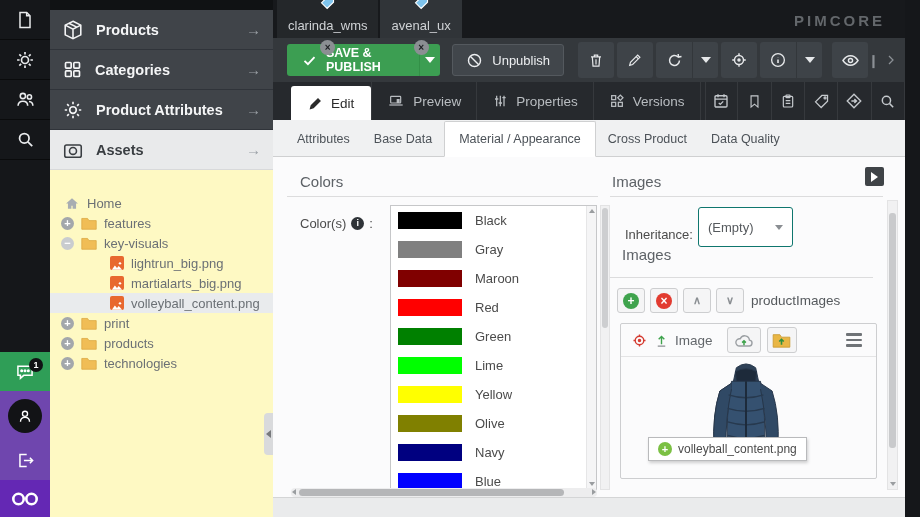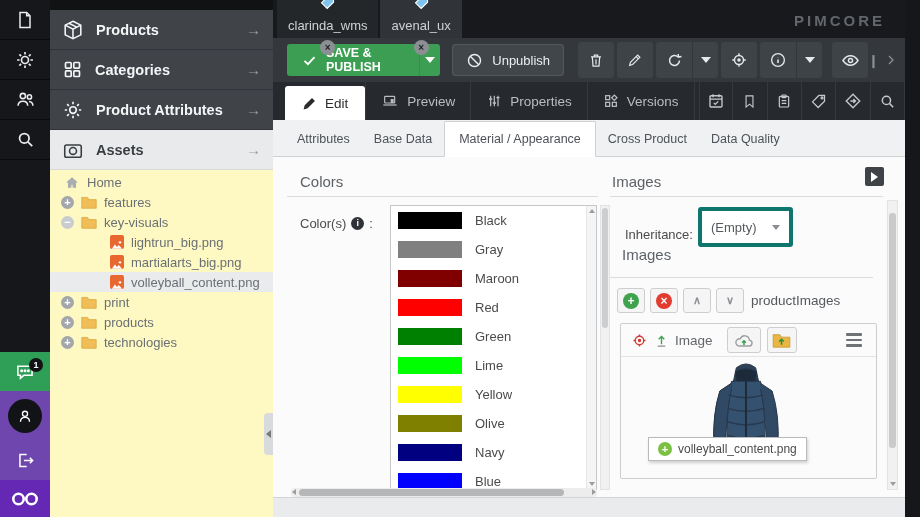--- a/index.html
+++ b/index.html
@@ -16,21 +16,21 @@
   .user-circle { width:34px; height:34px; border-radius:50%; background:#121316; display:flex; align-items:center; justify-content:center; color:#fff; }
   .rail-logout { height:39px; background:#6f46ae; display:flex; align-items:center; justify-content:center; color:#fff; }
   .rail-logo { height:37px; background:#6428b4; display:flex; align-items:center; justify-content:center; color:#fff; }
 
   
   .sidepanel { width:223px; display:flex; flex-direction:column; flex-shrink:0; background:#fef9c3; position:relative; }
   .sp-top { height:10px; background:#101214; }
   .nav-item { height:40px; background:#404449; border-bottom:1px solid #30343a; display:flex; align-items:center; gap:12px; padding:0 12px; color:#f4f5f6; font-size:14.5px; font-weight:bold; cursor:pointer; }
   .nav-item .arrow { margin-left:auto; color:#9aa0a5; font-weight:normal; font-size:15px; }
   .nav-item.assets { background:#e9eaeb; color:#3a3e42; border-bottom:1px solid #d8d9da; }
-  .tree { flex:1; padding-top:2px; font-size:13px; color:#6b7075; position:relative; }
+  .tree { flex:1; padding-top:23px; font-size:13px; color:#6b7075; position:relative; }
   .trow { height:20px; display:flex; align-items:center; gap:7px; cursor:pointer; }
   .trow.sel { background:#e9ebed; }
   .ind0 { padding-left:14px; } .ind1 { padding-left:11px; } .ind2 { padding-left:60px; }
   .exp { width:13px; height:13px; border-radius:50%; color:#fff; font-size:11px; line-height:12px; text-align:center; font-weight:bold; flex-shrink:0; }
   .exp.plus { background:#a3a7ab; } .exp.plus::before { content:"+"; }
   .exp.minus { background:#c9cccf; } .exp.minus::before { content:"−"; }
   .ffolder { width:16px; height:13px; flex-shrink:0; }
   .fimg { width:14px; height:14px; background:#e8682f; border-radius:2px; flex-shrink:0; display:flex; align-items:flex-end; justify-content:center; }
   .collapse-handle { position:absolute; right:0; top:243px; width:9px; height:42px; background:#d9dadc; border-radius:4px 0 0 4px; display:flex; align-items:center; justify-content:center; cursor:pointer; }
   .tri-left { width:0; height:0; border-top:4px solid transparent; border-bottom:4px solid transparent; border-right:5px solid #77797c; }
@@ -51,21 +51,21 @@
   .btn-green .bcaret { width:27px; border-left:1px solid #339047; display:flex; align-items:center; justify-content:center; }
   .btn-dark { height:32px; margin-left:12px; background:#41464b; border:1px solid #54595e; border-radius:3px; color:#eceef0; font-size:13px; display:flex; align-items:center; gap:9px; padding:0 13px; cursor:pointer; }
   .ibtn { width:36px; height:36px; background:#3e4348; border-radius:3px; display:flex; align-items:center; justify-content:center; color:#e6e8ea; cursor:pointer; flex-shrink:0; }
   .ibtn.half { width:26px; border-radius:0 3px 3px 0; border-left:1px solid #33373b; margin-left:0; }
   .ibtn.lead { border-radius:3px 0 0 3px; }
   .caret-down { width:0; height:0; border-left:5px solid transparent; border-right:5px solid transparent; border-top:6px solid currentColor; }
   .scroll-more { margin-left:auto; margin-right:8px; color:#8b9095; display:flex; align-items:center; gap:6px; font-size:13px; }
 
   .row2 { height:38px; background:#26292d; display:flex; align-items:stretch; }
   .etab { display:flex; align-items:center; gap:8px; padding:0 15px; color:#b9bdc1; font-size:13.5px; border-right:1px solid #36393d; cursor:pointer; }
-  .etab.active { background:#fff; color:#2b2b2b; margin-top:4px; margin-left:12px; border-radius:3px 3px 0 0; border-right:none; padding:0 17px; }
+  .etab.active { background:#fff; color:#2b2b2b; margin-top:4px; margin-left:18px; border-radius:3px 3px 0 0; border-right:none; padding:0 17px; }
   .etab.afteractive { border-left:1px solid #36393d; }
   .icell { width:43px; display:flex; align-items:center; justify-content:center; border-right:1px solid #36393d; color:#c5c9cd; cursor:pointer; }
 
   .subtabs { height:37px; background:#f0f1f2; border-bottom:1px solid #cfd0d1; display:flex; align-items:flex-end; padding-left:12px; }
   .stab { padding:10px 12px; font-size:12.5px; color:#4c5258; cursor:pointer; white-space:nowrap; }
   .stab.active { background:#fff; border:1px solid #cfd0d1; border-bottom:1px solid #fff; border-radius:2px 2px 0 0; margin-bottom:-1px; padding:10px 14px; }
 
   .content { flex:1; background:#fbfbfc; position:relative; overflow:hidden; font-size:13px; color:#4b4b4b; }
   .sec-title { position:absolute; font-size:15px; color:#5d6267; }
   .hr { position:absolute; height:1px; background:#dcdcdd; }
@@ -84,21 +84,21 @@
   .hthumb { position:absolute; left:8px; top:1px; width:265px; height:7px; background:#b5b6b8; border-radius:4px; }
   .htri-l { position:absolute; left:1px; top:1px; width:0; height:0; border-top:3px solid transparent; border-bottom:3px solid transparent; border-right:4px solid #9a9da0; }
   .htri-r { position:absolute; right:1px; top:1px; width:0; height:0; border-top:3px solid transparent; border-bottom:3px solid transparent; border-left:4px solid #9a9da0; }
   .midscroll { position:absolute; left:327px; top:48px; width:10px; height:285px; background:#f1f1f2; border:1px solid #e3e3e4; }
   .midthumb { position:absolute; left:1px; top:2px; width:6px; height:120px; background:#cdced0; border-radius:3px; }
 
   
   .playbtn { position:absolute; left:592px; top:10px; width:19px; height:19px; background:#3f4347; border-radius:2px; display:flex; align-items:center; justify-content:center; cursor:pointer; }
   .tri-right { width:0; height:0; border-top:5px solid transparent; border-bottom:5px solid transparent; border-left:7px solid #fff; }
   .inh-label { position:absolute; left:352px; top:58px;margin-top:12px; }
-  .dropdown { position:absolute; left:425px; top:50px; width:95px; height:40px; background:#fff; border:4px solid #0f766e; border-radius:3px; display:flex; align-items:center; padding:16px 9px; gap:8px; cursor:pointer; color:#55595d; }
+  .dropdown { position:absolute; left:425px; top:50px; width:95px; height:40px; background:#fff; border:1px solid #0f766e; border-radius:3px; display:flex; align-items:center; padding:16px 9px; gap:8px; cursor:pointer; color:#55595d; }
   .dropdown .dcaret { margin-left:auto; width:0; height:0; border-left:4px solid transparent; border-right:4px solid transparent; border-top:5px solid #8a8e92; }
   .pi-toolbar-btn { position:absolute; width:28px; height:25px; background:#f5f5f6; border:1px solid #cdced0; border-radius:3px; display:flex; align-items:center; justify-content:center; cursor:pointer; top:131px; }
   .circ { width:16px; height:16px; border-radius:50%; color:#fff; font-size:12px; line-height:16px; text-align:center; font-weight:bold; }
   .circ.green { background:#3fa34d; } .circ.green::before { content:"+"; }
   .circ.red { background:#e23b30; } .circ.red::before { content:"×"; }
   .chev { color:#8b8f93; font-size:11px; font-weight:bold; }
   .collection-label { position:absolute; left:478px; top:136px; font-size:13.5px; color:#55595d; }
   .imgpanel { position:absolute; left:347px; top:166px; width:257px; height:156px; background:#fbfbfc; border:1px solid #cdced0; border-radius:2px; }
   .imgpanel-hd { height:33px; display:flex; align-items:center; gap:6px; padding:0 10px; border-bottom:1px solid #e4e4e5; }
   .hd-label { color:#63676b; font-size:13.5px; margin-right:8px; }

